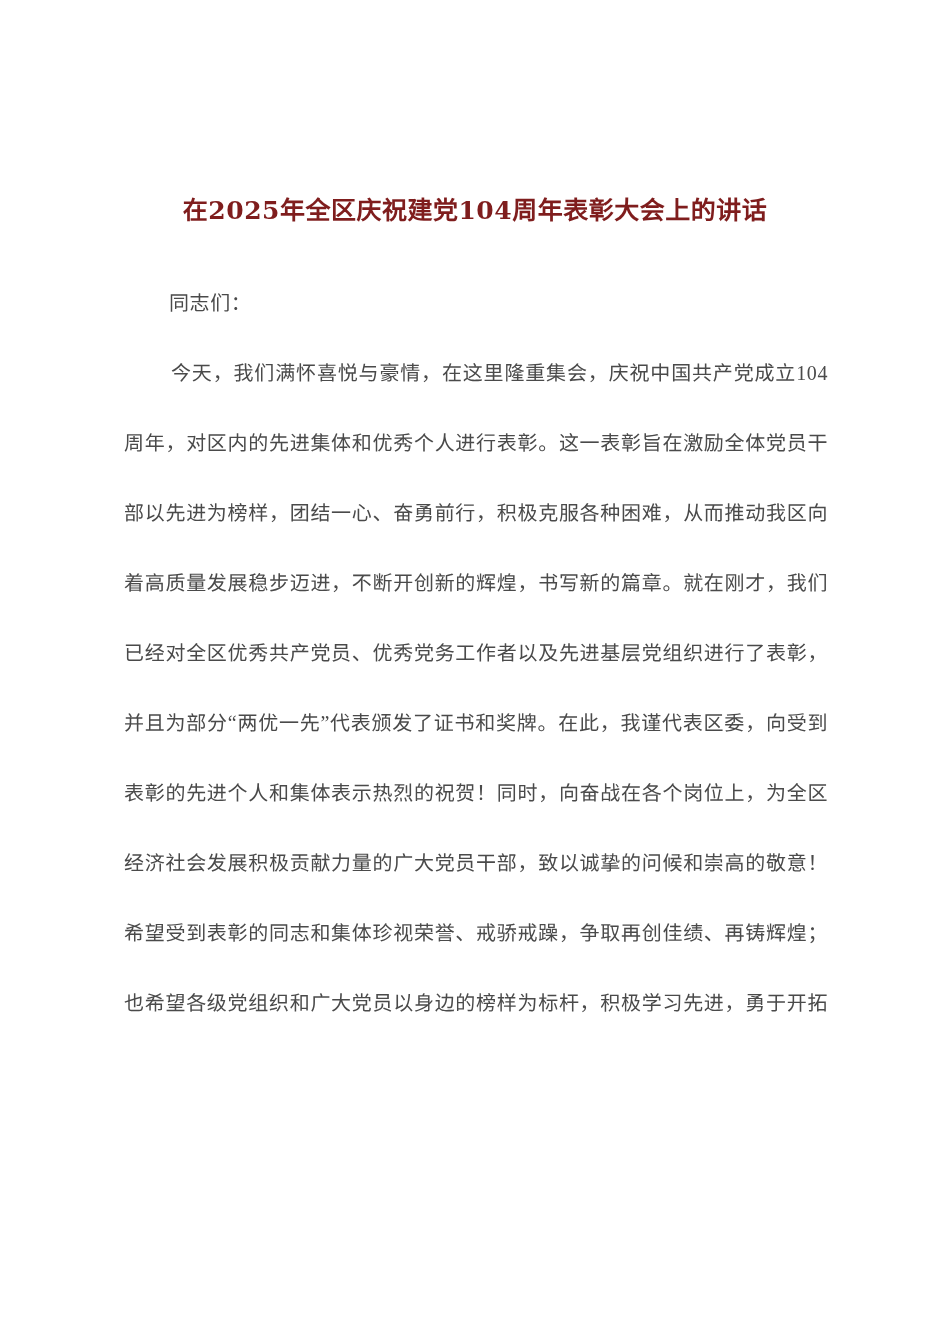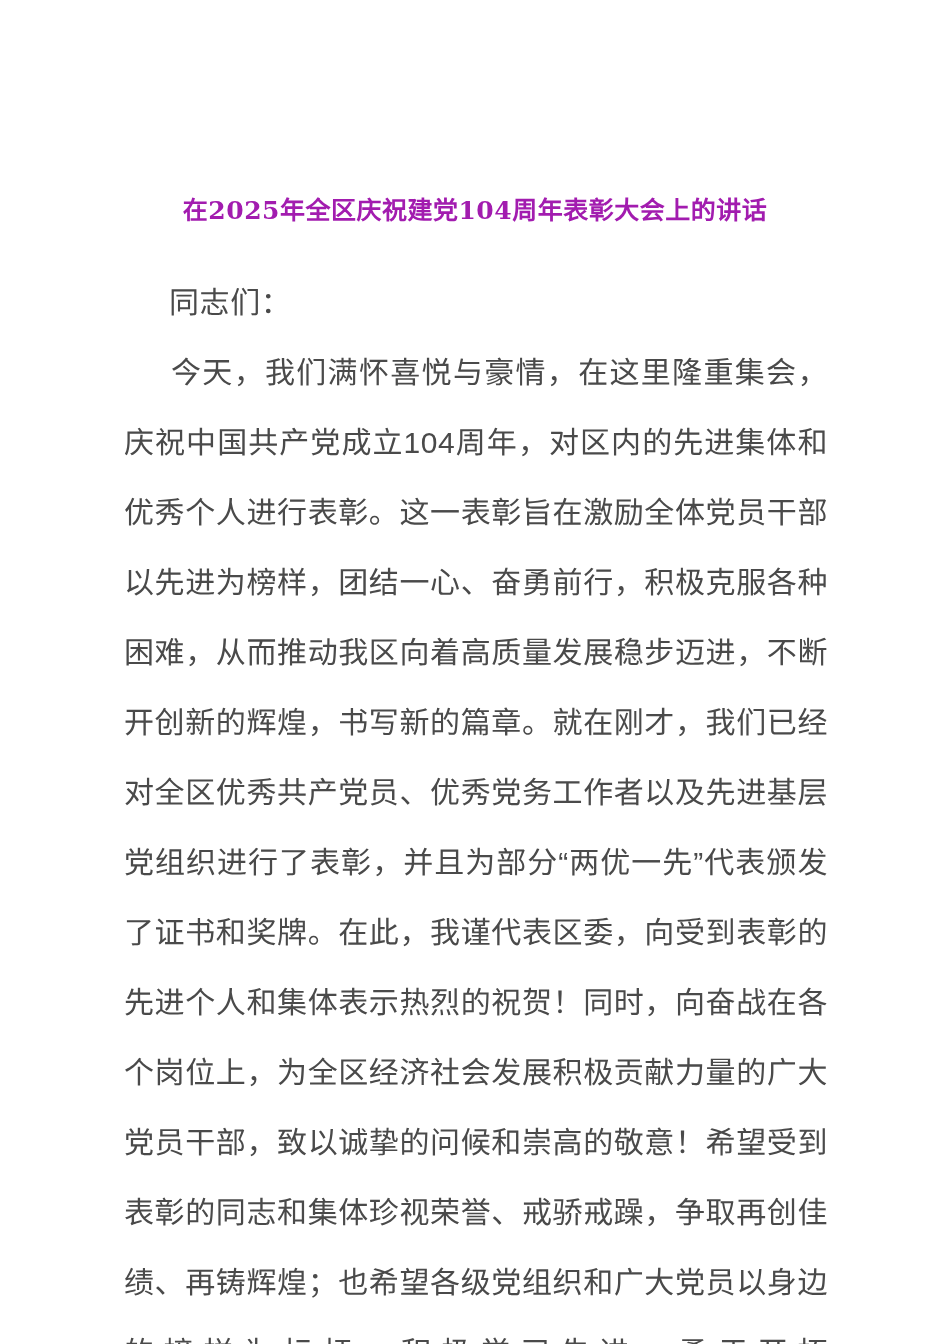--- a/index.html
+++ b/index.html
@@ -25,36 +25,36 @@
     position: absolute;
     left: 0;
     top: 176px;
     width: 950px;
     text-align: center;
     font-family: "DejaVu Serif", "Liberation Serif", serif;
     font-weight: 700;
     font-size: 25px;
     line-height: 36px;
     letter-spacing: 0.5px;
-    color: #a21caf;
+    color: #7f1d1d;
     white-space: nowrap;
   }
 
   
   .body-block {
     position: absolute;
     left: 124px;
     top: 268px;
     width: 704px;
   }
 
   .para {
     margin: 0;
-    font-family: Liberation Sans, sans-serif;
-    font-size: 30px;
+    font-family: Liberation Serif, serif;
+    font-size: 20px;
     line-height: 70px;
     color: #4a4a4a;
     text-align: justify;
     text-justify: inter-character;
     letter-spacing: 0.6px;
     font-weight: 400;
   }
 
   .para.salutation {
     text-indent: 45px;

